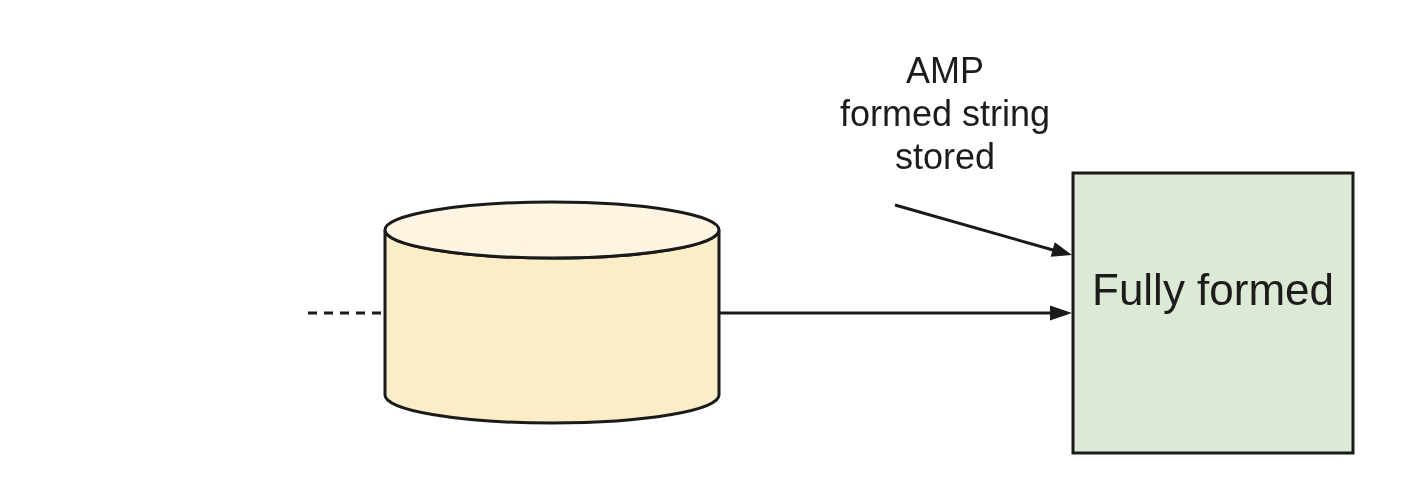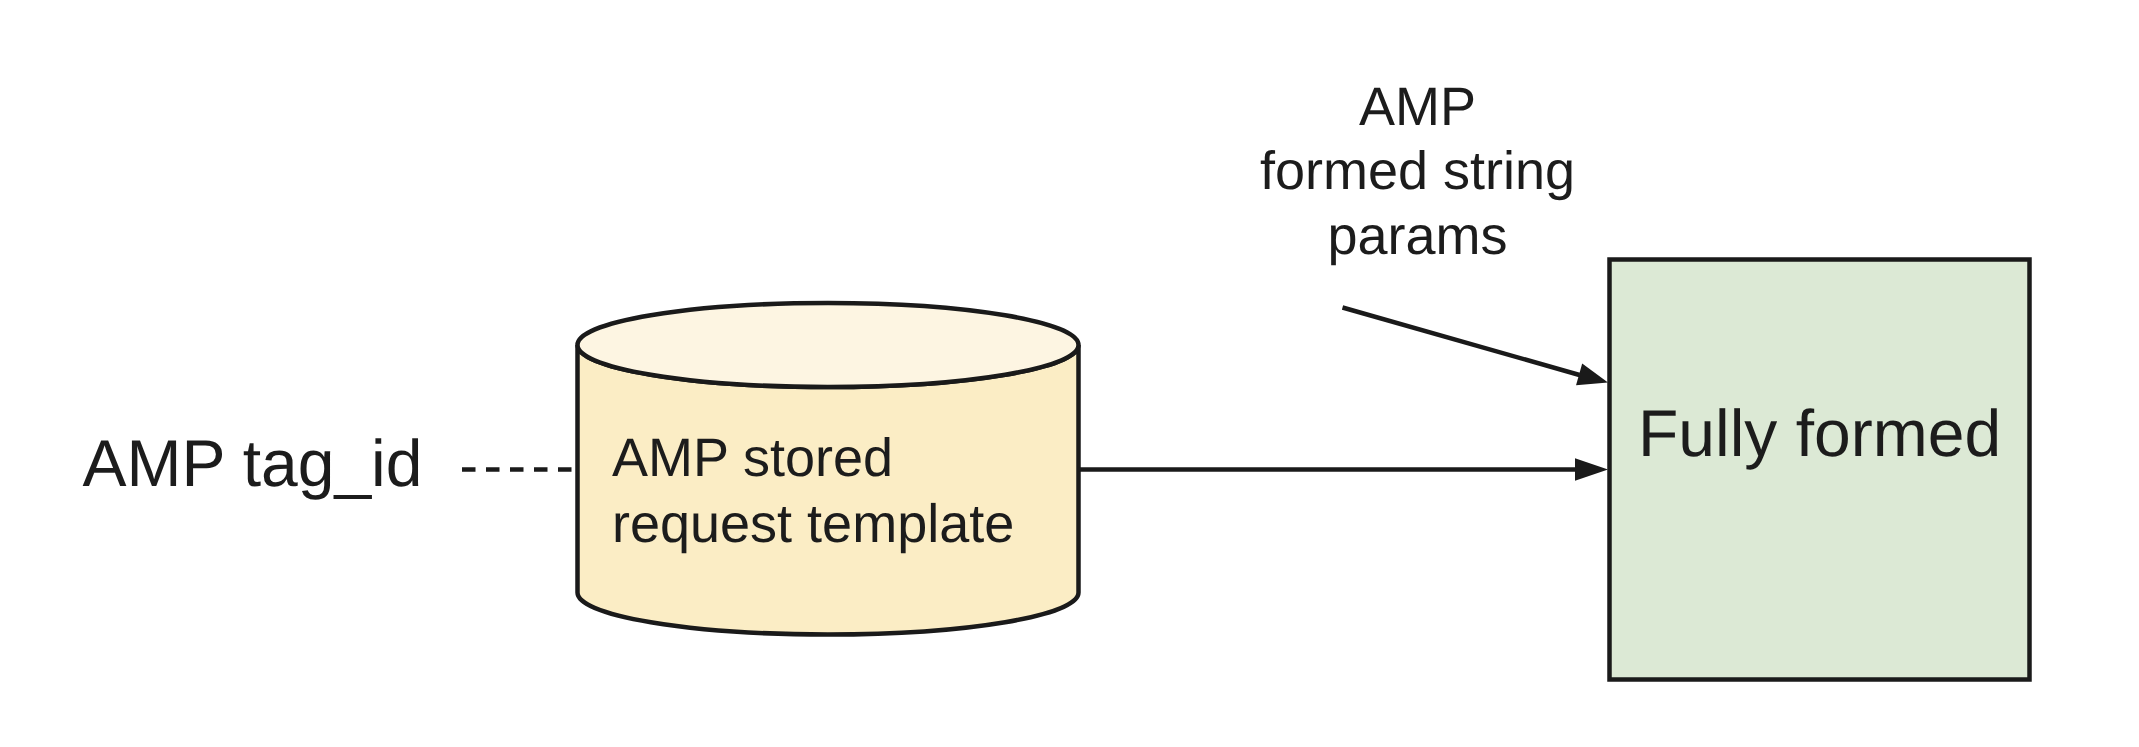--- a/index.html
+++ b/index.html
@@ -54,30 +54,25 @@
 
     <rect x="1073" y="173" width="280" height="280" fill="#dce9d5" stroke="#1a1a1a"></rect>
 
     <line x1="719" y1="313" x2="1052" y2="313" stroke="#1a1a1a"></line>
     <polygon points="1072,313 1050,305.5 1050,320.5" fill="#1a1a1a"></polygon>
 
     <line x1="895" y1="205" x2="1053" y2="250" stroke="#1a1a1a"></line>
     <polygon points="1072,255 1050.7,256.8 1054.8,242.3" fill="#1a1a1a"></polygon>
   </svg>
 
-  <div class="label label-amp-tag-id">AMP tag_id</div>
 
   <div class="label label-query-params">
     <div>AMP</div>
     <div>formed string</div>
-    <div>params</div>
+    <div>stored</div>
   </div>
 
-  <div class="label label-stored-request">
-    <div>AMP stored</div>
-    <div>request template</div>
-  </div>
 
   <div class="label label-ortb">
     <div>Fully formed</div>
   </div>
 
 </div>
 
 </body></html>

